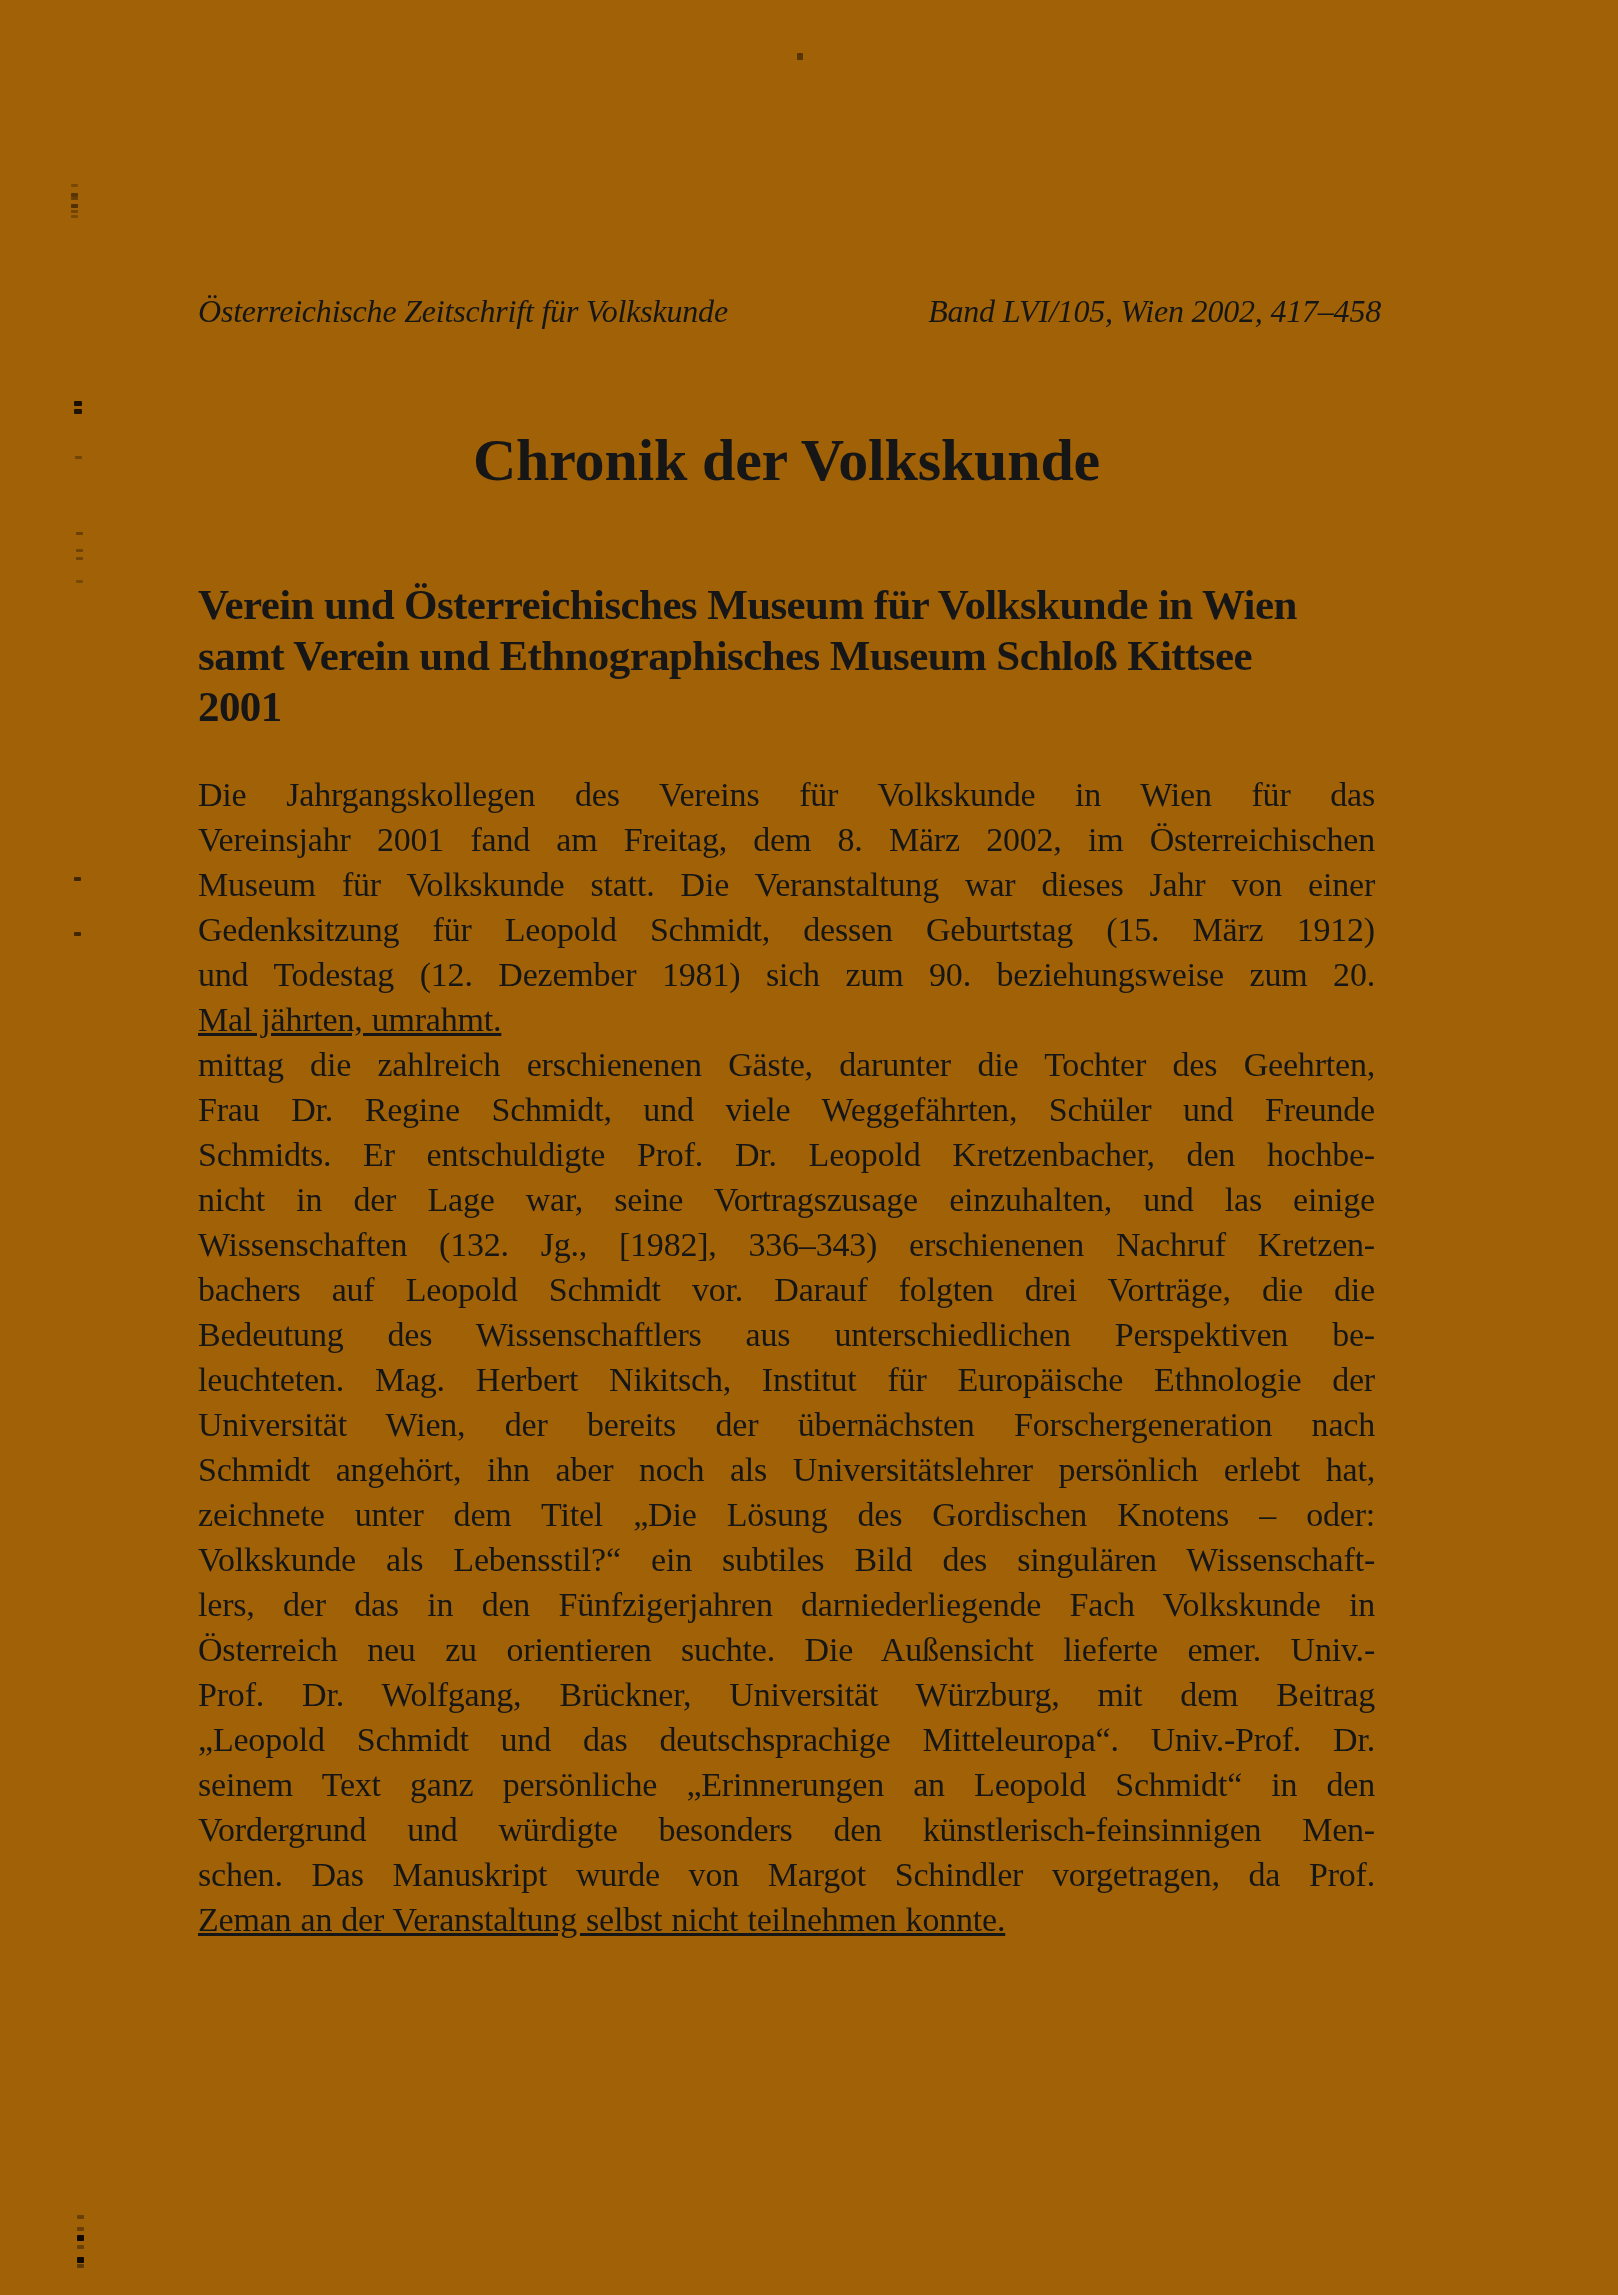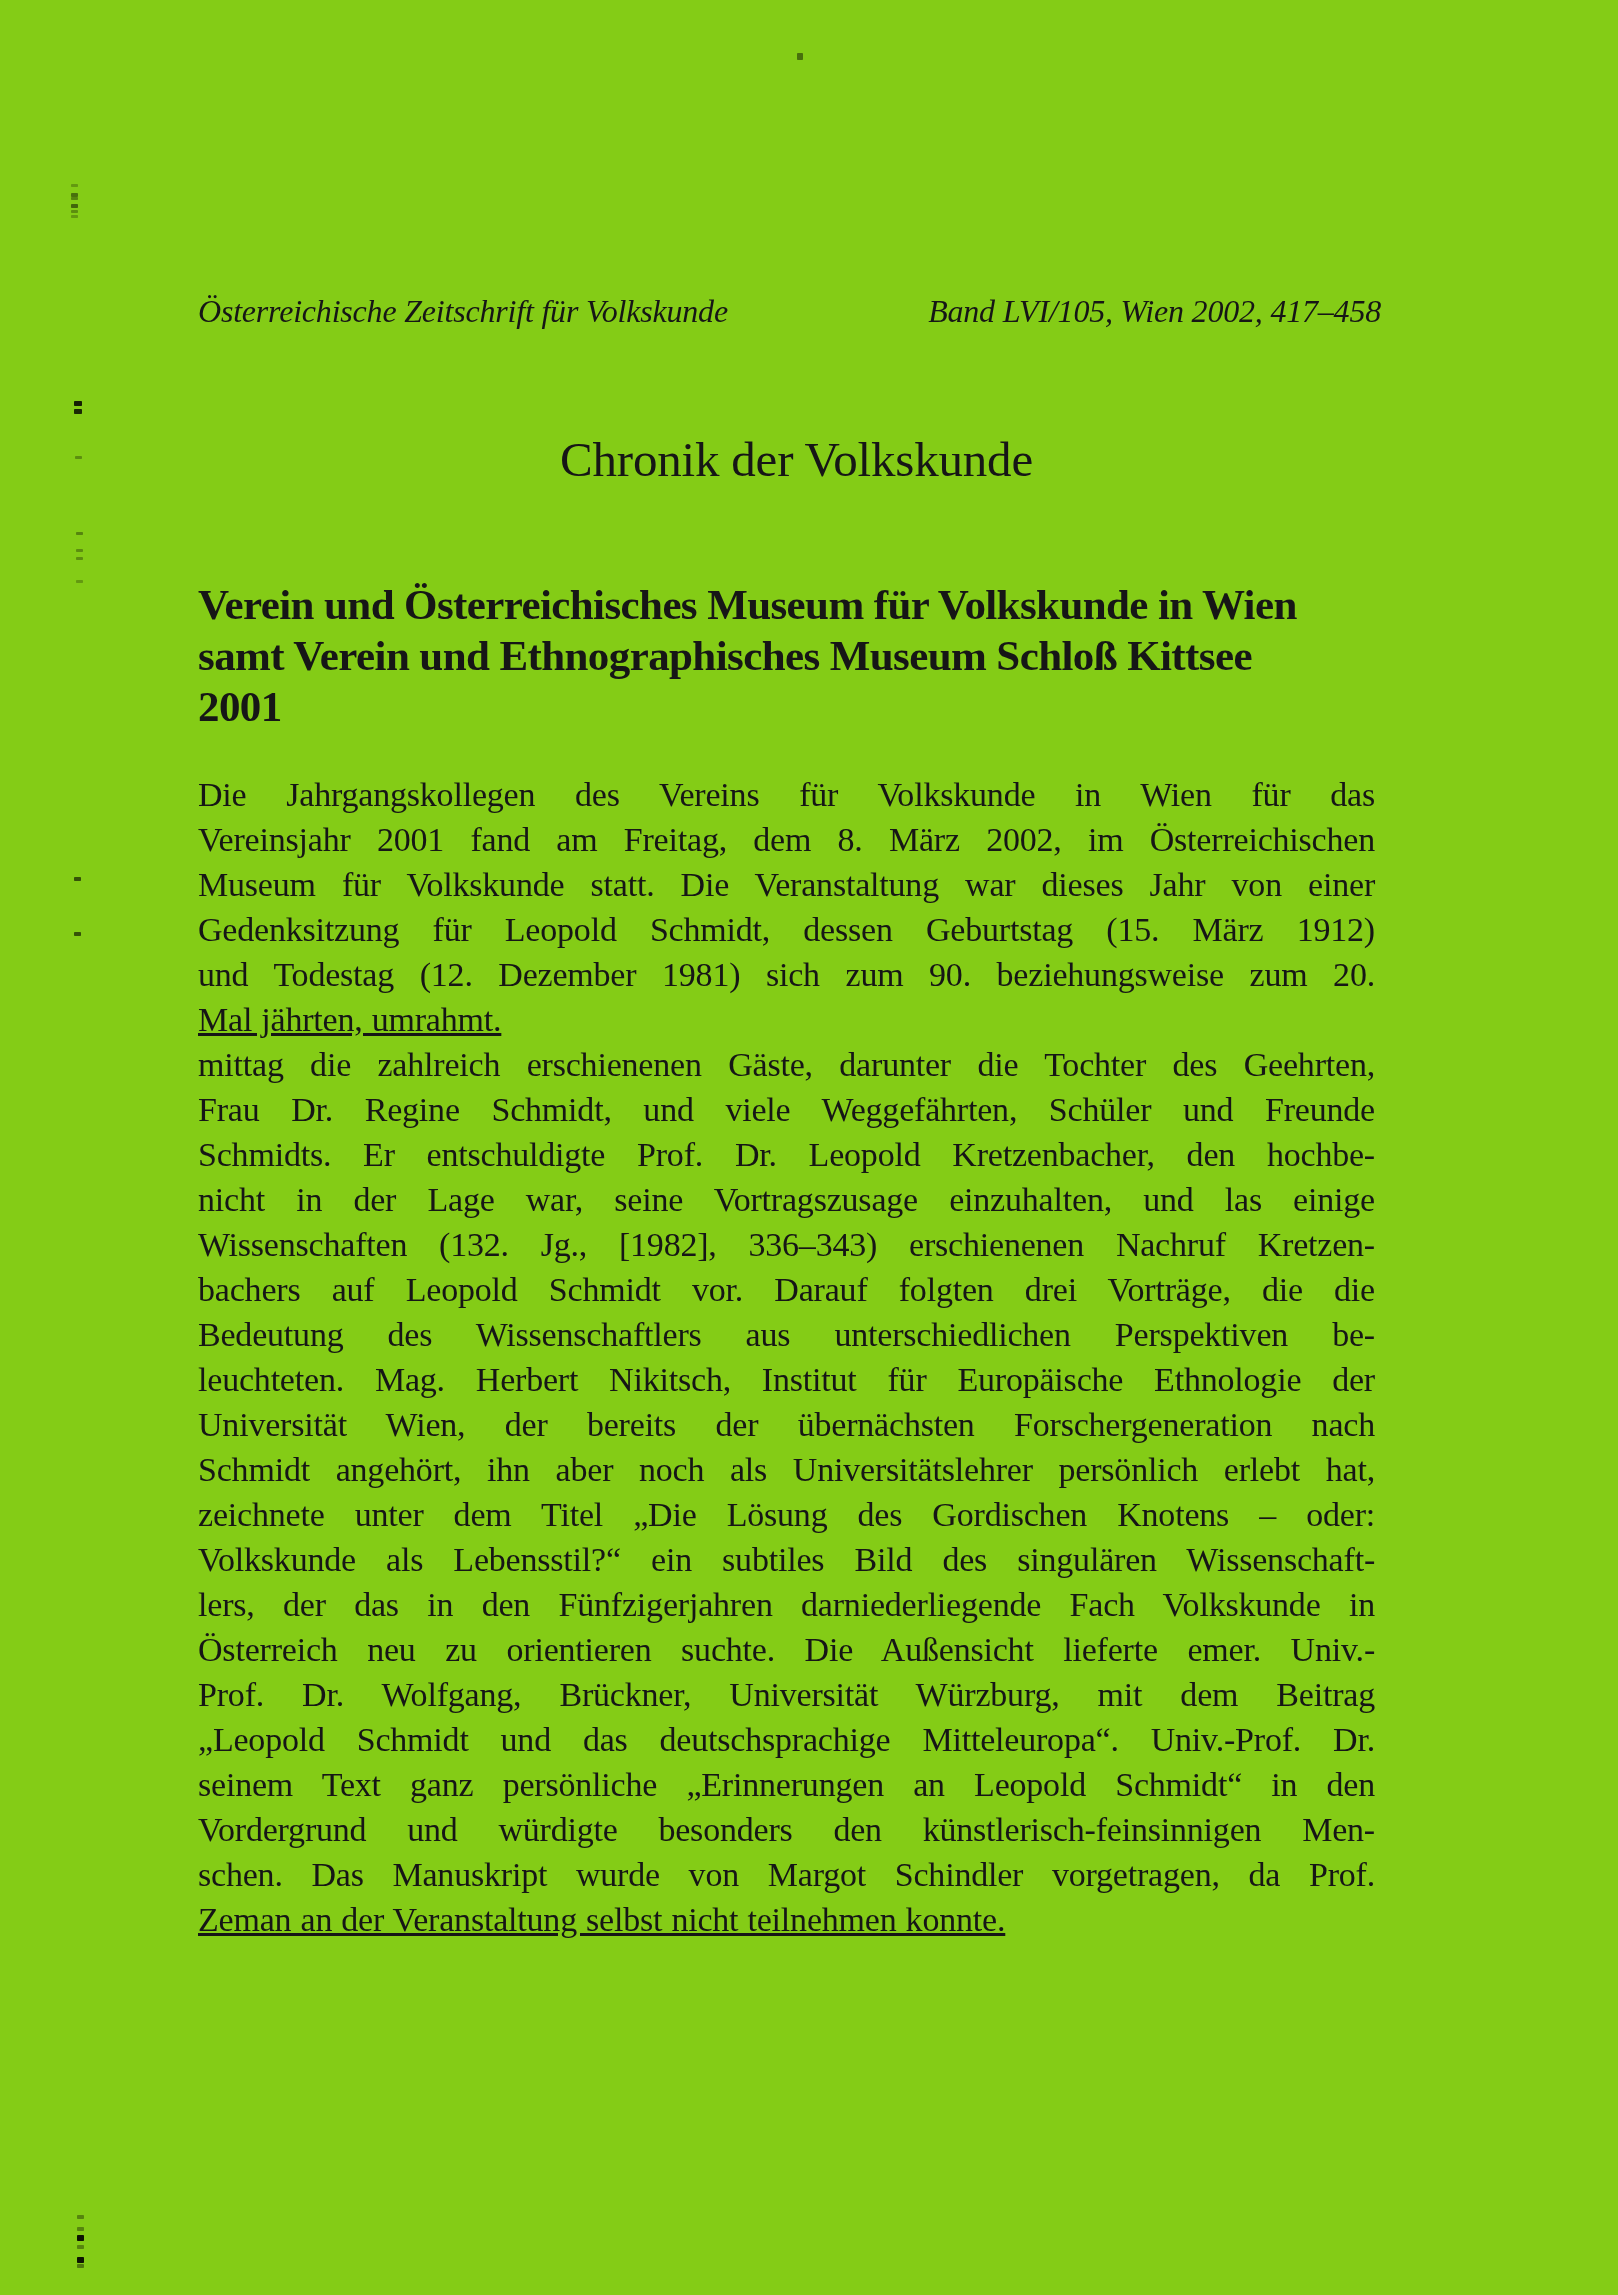--- a/index.html
+++ b/index.html
@@ -22,26 +22,26 @@
     justify-content: space-between;
     font-style: italic;
     font-size: 32px;
     line-height: 40px;
     letter-spacing: -0.2px;
     white-space: nowrap;
   }
   
   .section-title {
     position: absolute;
-    left: 208px;
+    left: 198px;
     top: 430px;
     width: 1177px;
     text-align: center;
-    font-weight: normal;
-    font-size: 49px;
+    font-weight: bold;
+    font-size: 60px;
     line-height: 60px;
     letter-spacing: -0.2px;
     white-space: nowrap;
   }
   
   .article-title {
     position: absolute;
     left: 198px;
     top: 579px;
     width: 1177px;
@@ -79,21 +79,21 @@
   
   .artifact {
     position: absolute;
     background: #000;
     border-radius: 0.8px;
   }
 </style>
 </head>
 <body>
 
-<div class="page" style="background: #84cc16; color: rgb(22, 22, 22);">
+<div class="page" style="background: #a16207; color: rgb(22, 22, 22);">
 
   <div class="running-head">
     <span>Österreichische Zeitschrift für Volkskunde</span>
     <span>Band LVI/105, Wien 2002, 417–458</span>
   </div>
 
   <div class="section-title">Chronik der Volkskunde</div>
 
   <div class="article-title" id="article-title">
       <div class="at-line">Verein und Österreichisches Museum für Volkskunde in Wien</div>

